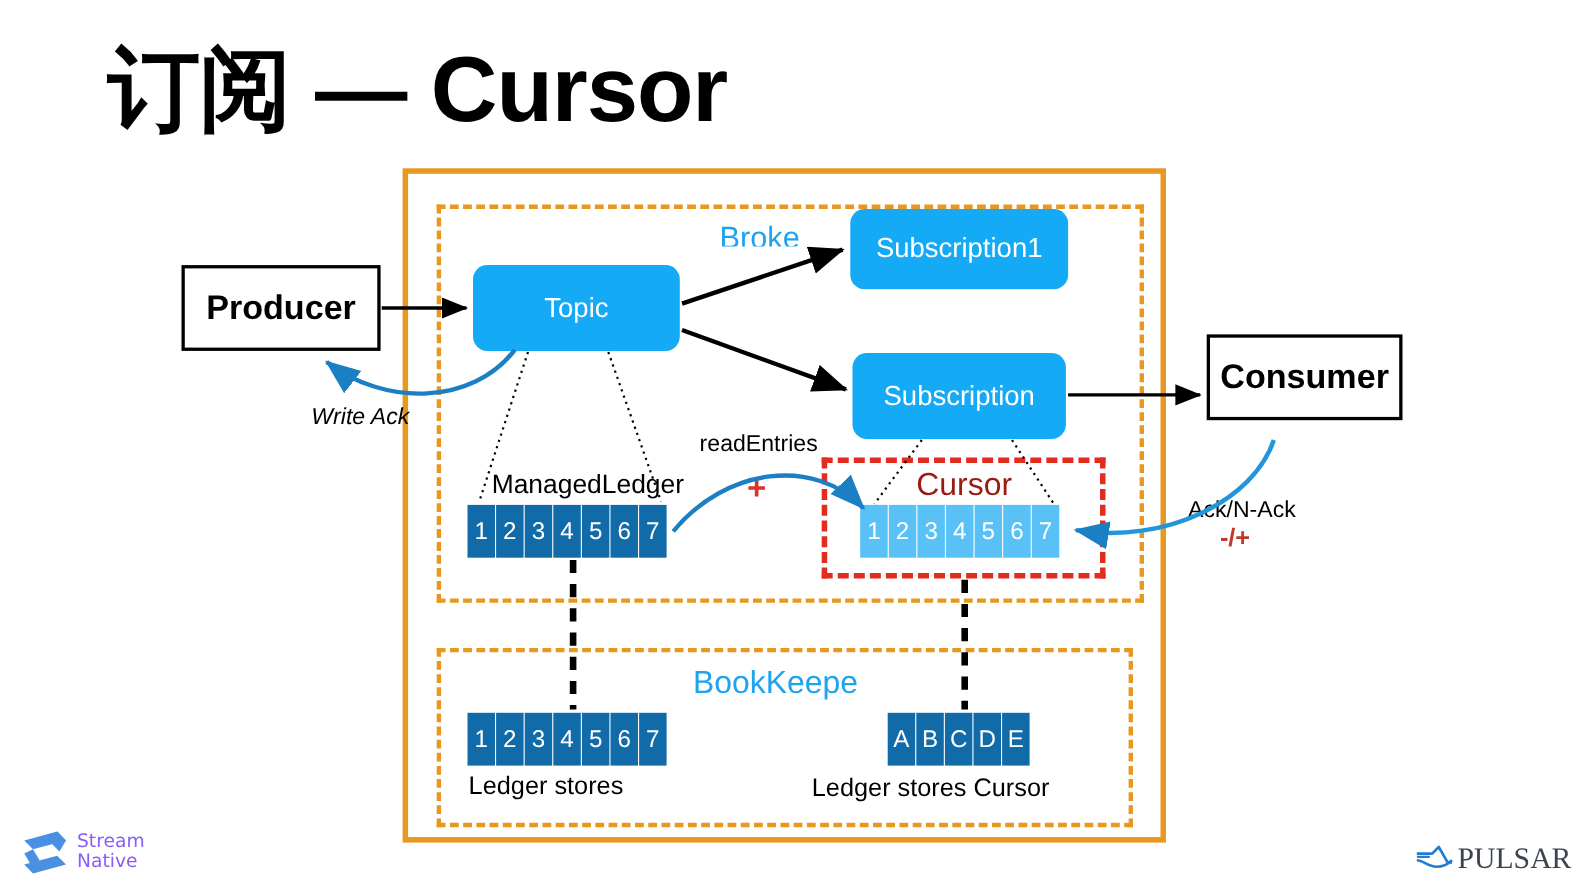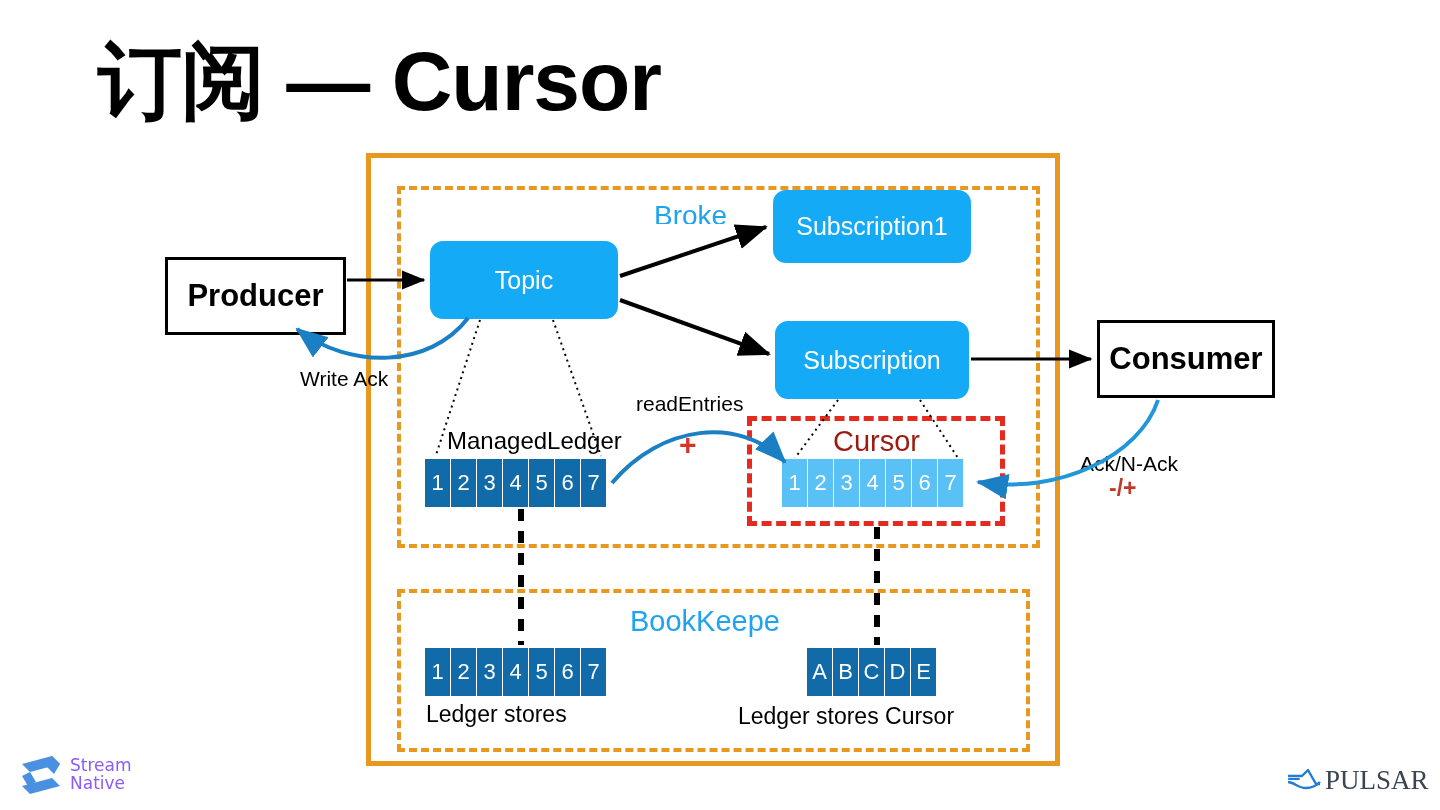--- a/index.html
+++ b/index.html
@@ -107,21 +107,20 @@
     position: absolute;
     border: 3px solid #000000;
     background: #ffffff;
     box-sizing: border-box;
     display: flex;
     align-items: center;
     justify-content: center;
     font-size: 31px;
     font-weight: bold;
     color: #000000;
-    margin-top: 16px;
   }
   #producer-box { left: 165px; top: 241px; width: 181px; height: 78px; }
   #consumer-box { left: 1097px; top: 304px; width: 178px; height: 78px; }
 
   
   .blue-box {
     position: absolute;
     background: #14AAF5;
     border-radius: 13px;
     box-sizing: border-box;
@@ -160,21 +159,21 @@
   #bk-ledger-strip      { left: 425px; top: 648px; }
   #bk-cursor-strip      { left: 807px; top: 648px; }
 
   
   .free-label {
     position: absolute;
     font-size: 21px;
     color: #000000;
     white-space: nowrap;
   }
-  #write-ack-label      { left: 300px; top: 367px; }
+  #write-ack-label      { left: 283px; top: 367px; font-style: italic; }
   #read-entries-label   { left: 636px; top: 392px; }
   #managed-ledger-label { left: 447px; top: 427px; font-size: 24px; }
   #ack-nack-label       { left: 1080px; top: 452px; }
   #ledger-stores-label  { left: 426px; top: 701px; font-size: 23px; }
   #ledger-cursor-label  { left: 738px; top: 703px; font-size: 23px; }
 
   #plus-sign {
     position: absolute;
     left: 679px;
     top: 428px;

